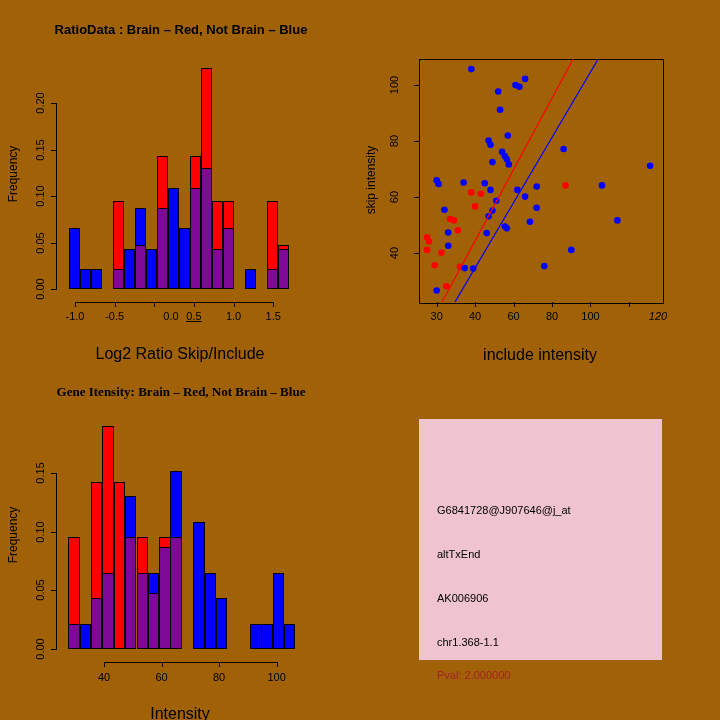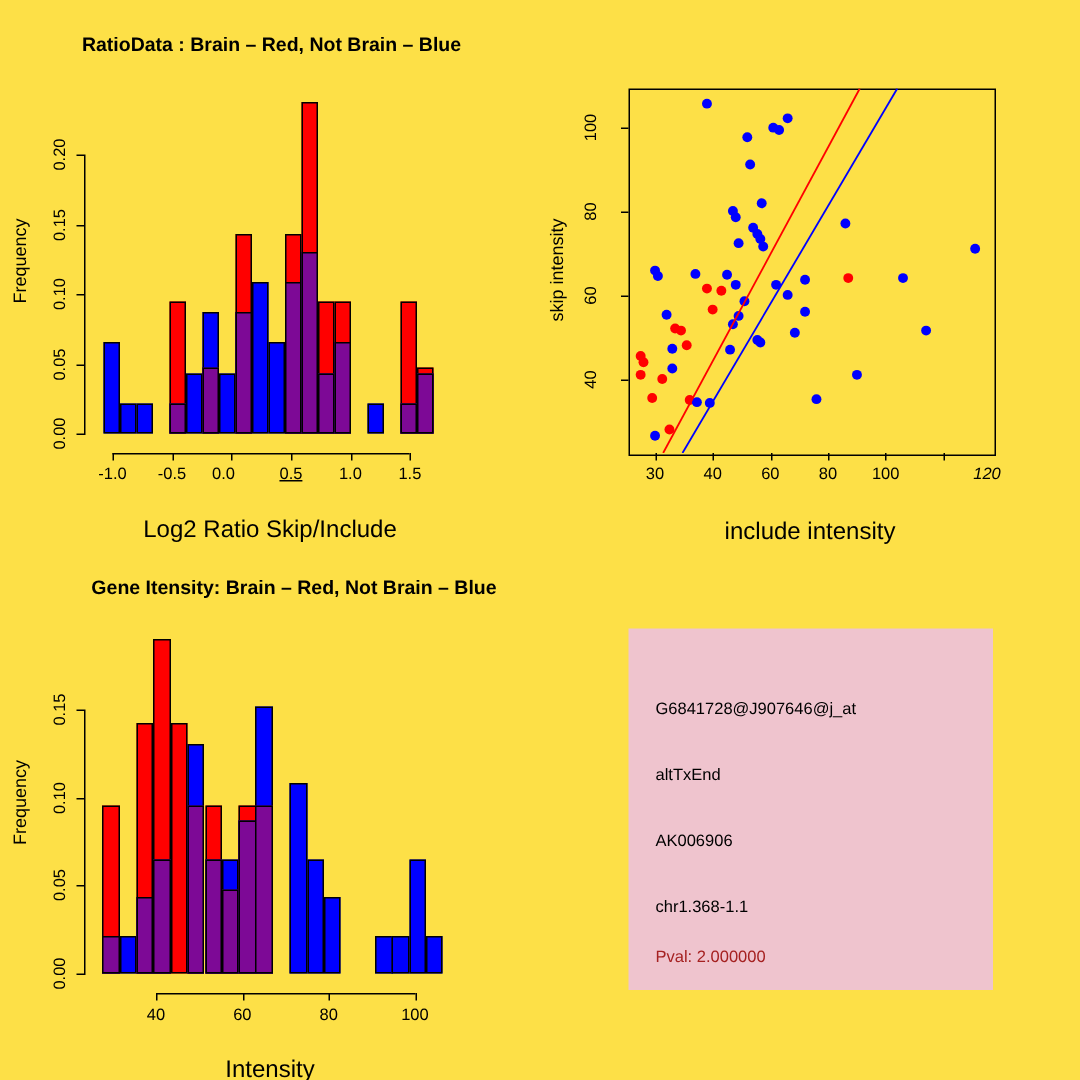--- a/index.html
+++ b/index.html
@@ -1,59 +1,59 @@
 <!DOCTYPE html>
 <html><head>
 <meta charset="utf-8">
 <style>
   html,body{margin:0;padding:0;background:#ffffff;}
-  #root{position:relative;width:720px;height:720px;background:#fde047;overflow:hidden;
+  #root{position:relative;width:720px;height:720px;background:#a16207;overflow:hidden;
         font-family:"Liberation Sans","DejaVu Sans",sans-serif;color:#000;}
   .abs{position:absolute;}
   .ctitle{font-size:13px;font-weight:bold;white-space:nowrap;transform:translateX(-50%);}
   .alab{font-size:16px;white-space:nowrap;transform:translateX(-50%);}
   .vlab{font-size:12px;white-space:nowrap;transform:translate(-50%,-50%) rotate(-90deg);}
   .tlab{font-size:11px;white-space:nowrap;transform:translateX(-50%);}
   .vtlab{font-size:11px;white-space:nowrap;transform:translate(-50%,-50%) rotate(-90deg);}
   .plot-box{border:1px solid #000;}
   #info-box{font-size:11px;}
-  .info-line{position:absolute;left:18px;white-space:nowrap;}
+  .info-line{position:absolute;left:18px;white-space:nowrap;margin-top:37px;}
 </style>
 </head>
 <body>
 
 <div id="root">
 
   <div class="abs ctitle" style="left:181px;top:22px;">RatioData : Brain – Red, Not Brain – Blue</div>
   <div class="abs alab" style="left:180px;top:345px;">Log2 Ratio Skip/Include</div>
   <div class="abs vlab" style="left:13px;top:174px;">Frequency</div>
 
   <div class="abs alab" style="left:540px;top:346px;">include intensity</div>
   <div class="abs vlab" style="left:371px;top:180px;">skip intensity</div>
   <div class="abs plot-box" style="left:419px;top:59px;width:243px;height:243px;"></div>
 
-  <div class="abs ctitle" style="left:196px;top:384px;">Gene Itensity: Brain – Red, Not Brain – Blue</div>
+  <div class="abs ctitle" style="left:181px;top:384px;font-family:Liberation Serif, serif;">Gene Itensity: Brain – Red, Not Brain – Blue</div>
   <div class="abs alab" style="left:180px;top:705px;">Intensity</div>
   <div class="abs vlab" style="left:13px;top:535px;">Frequency</div>
 
   <div id="info-box" class="abs" style="left: 419px; top: 419px; width: 243px; height: 241px; background: rgb(239, 196, 206);">
     <div class="info-line" style="top: 48px; color: rgb(0, 0, 0);">G6841728@J907646@j_at</div>
     <div class="info-line" style="top: 92px; color: rgb(0, 0, 0);">altTxEnd</div>
     <div class="info-line" style="top: 136px; color: rgb(0, 0, 0);">AK006906</div>
     <div class="info-line" style="top: 180px; color: rgb(0, 0, 0);">chr1.368-1.1</div>
     <div class="info-line" style="top: 213px; color: rgb(165, 33, 33);">Pval: 2.000000</div>
   </div>
 
 <div class="abs" style="left: 75.0295px; top: 301.5px; width: 198.224px; height: 1px; background: rgb(0, 0, 0);"></div>
     <div class="abs" style="left: 75.0295px; top: 301.5px; width: 1px; height: 5px; background: rgb(0, 0, 0);"></div>
     <span class="abs tlab" style="left: 75.0295px; top: 310px;">-1.0</span>
     <div class="abs" style="left: 114.674px; top: 301.5px; width: 1px; height: 5px; background: rgb(0, 0, 0);"></div>
     <span class="abs tlab" style="left: 114.674px; top: 310px;">-0.5</span>
     <div class="abs" style="left: 154.319px; top: 301.5px; width: 1px; height: 5px; background: rgb(0, 0, 0);"></div>
-    <span class="abs tlab" style="left: 149px; top: 310px;">0.0</span>
+    <span class="abs tlab" style="left: 171px; top: 310px;">0.0</span>
     <div class="abs" style="left: 193.964px; top: 301.5px; width: 1px; height: 5px; background: rgb(0, 0, 0);"></div>
     <span class="abs tlab" style="left: 193.964px; top: 310px; text-decoration: underline;">0.5</span>
     <div class="abs" style="left: 233.609px; top: 301.5px; width: 1px; height: 5px; background: rgb(0, 0, 0);"></div>
     <span class="abs tlab" style="left: 233.609px; top: 310px;">1.0</span>
     <div class="abs" style="left: 273.253px; top: 301.5px; width: 1px; height: 5px; background: rgb(0, 0, 0);"></div>
     <span class="abs tlab" style="left: 273.253px; top: 310px;">1.5</span>
     <div class="abs" style="left: 56px; top: 103.291px; width: 1px; height: 186.709px; background: rgb(0, 0, 0);"></div>
     <div class="abs" style="left: 51px; top: 289px; width: 5px; height: 1px; background: rgb(0, 0, 0);"></div>
     <span class="abs vtlab" style="left: 40px; top: 289px;">0.00</span>
     <div class="abs" style="left: 51px; top: 242.573px; width: 5px; height: 1px; background: rgb(0, 0, 0);"></div>

